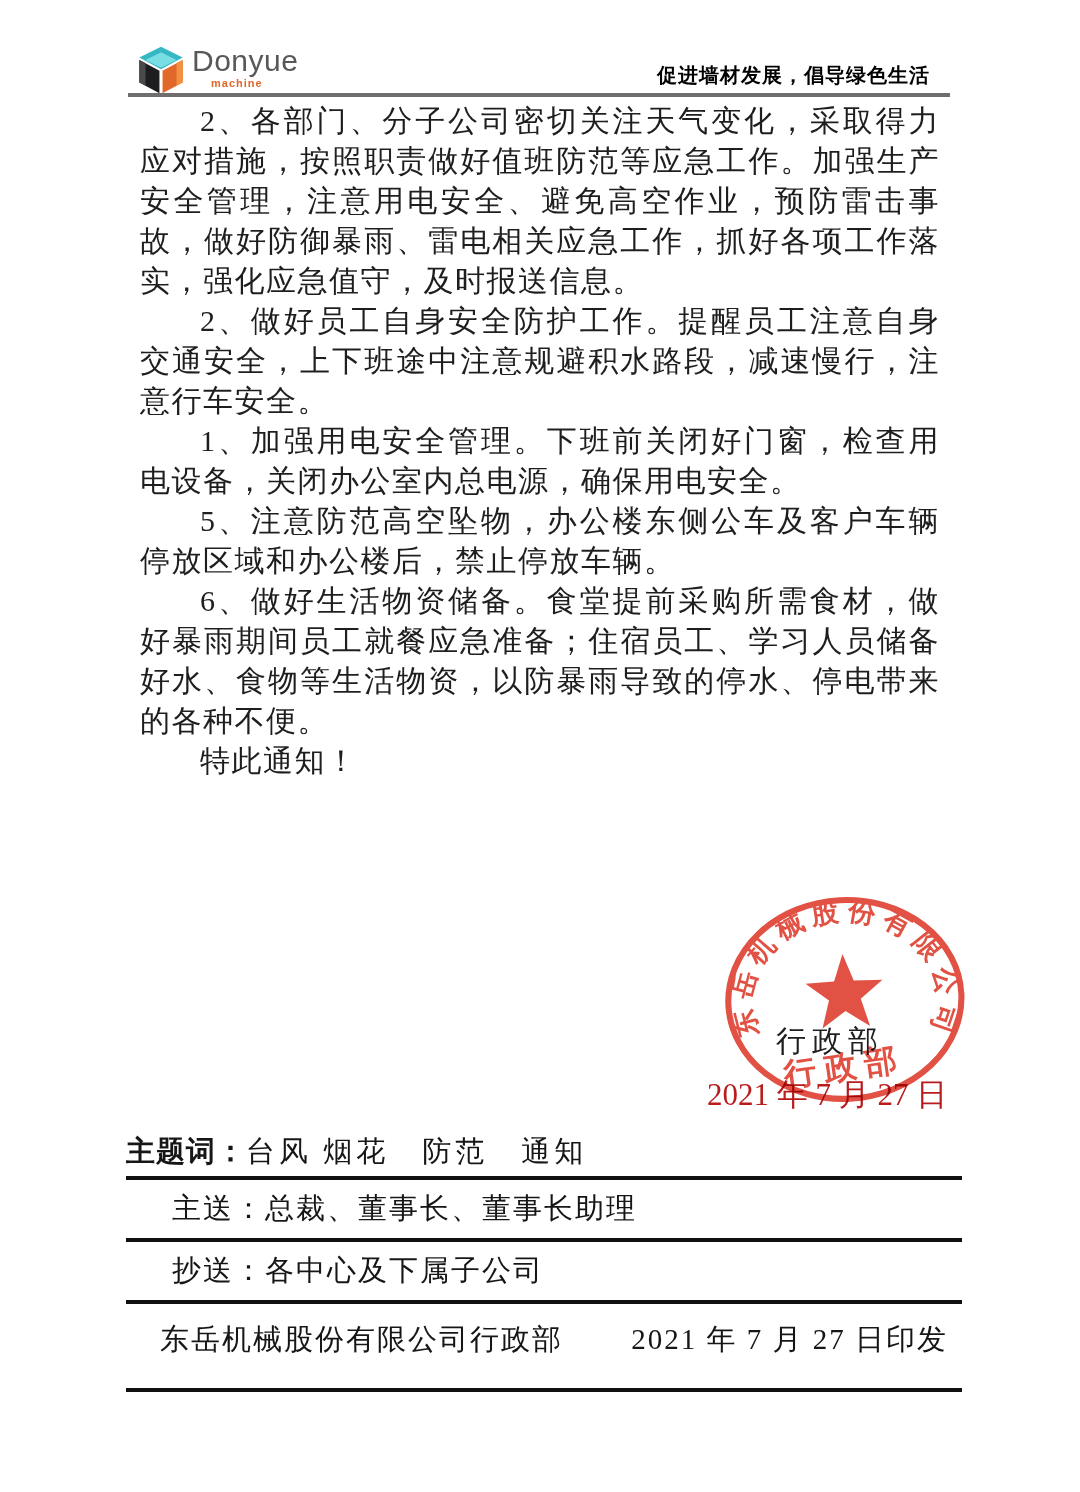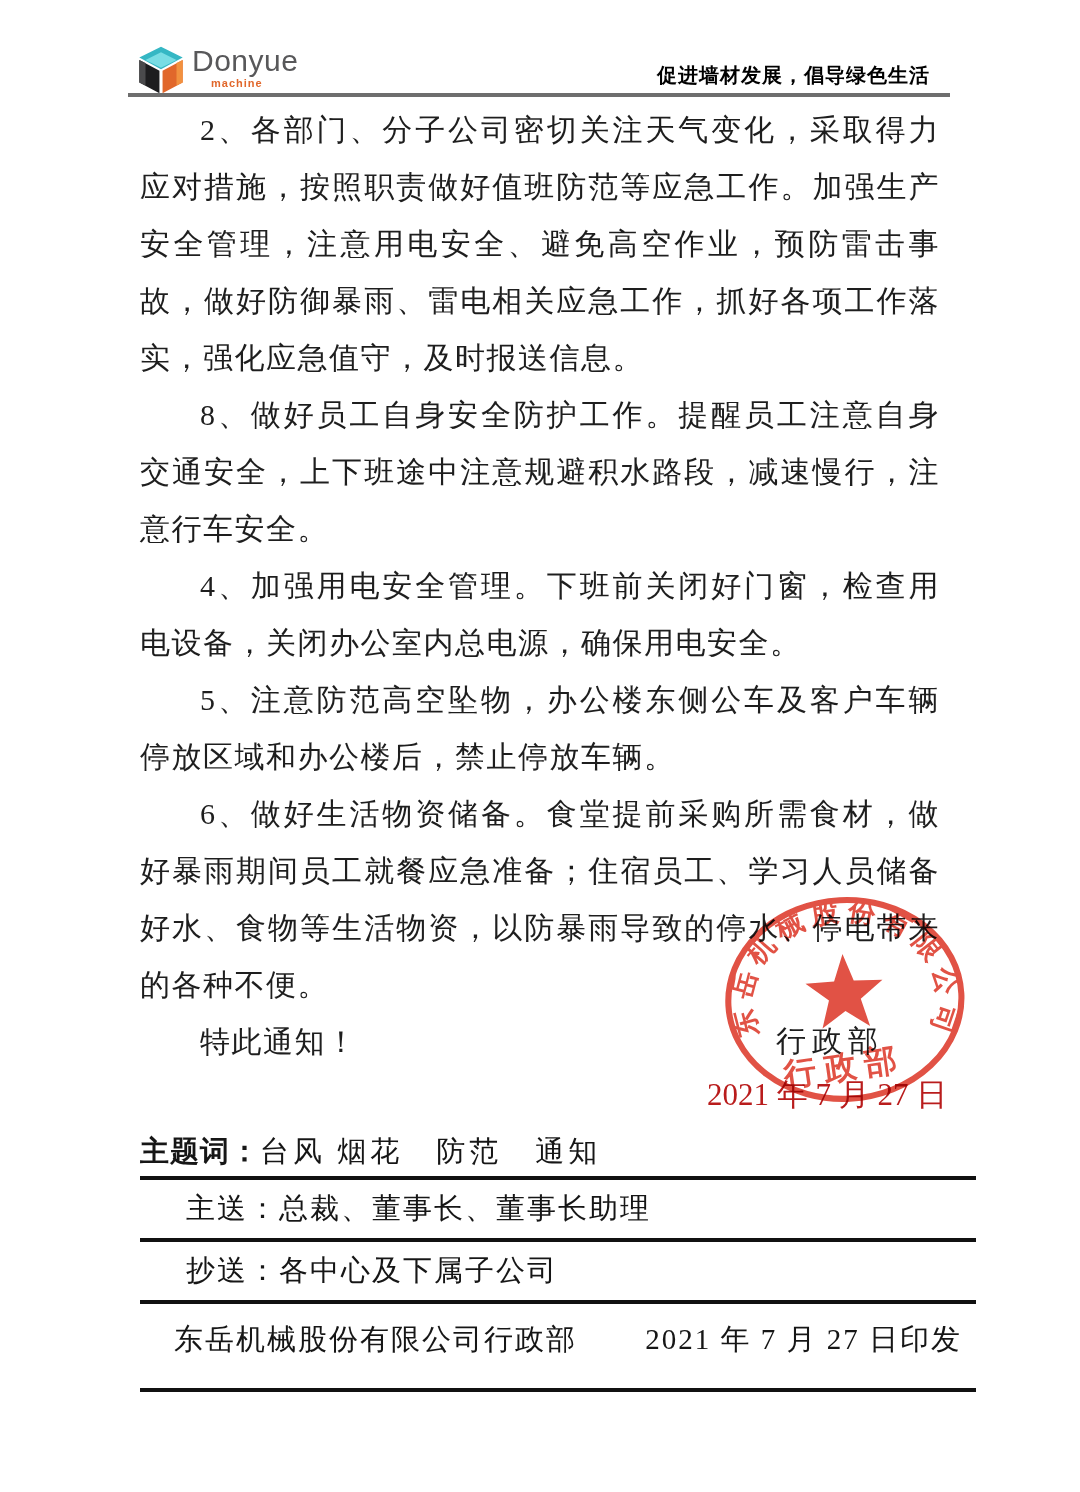--- a/index.html
+++ b/index.html
@@ -29,41 +29,41 @@
     font-family:"Liberation Sans", sans-serif;
     font-weight:bold;font-size:20px;color:#000000;letter-spacing:1px;
   }
   .header-rule{
     position:absolute;left:128px;top:93px;width:822px;height:4px;
     background:#6e6e6e;
   }
   
   .doc-body{
     position:absolute;left:140px;top:101px;width:800px;
-    font-size:30px;line-height:57px;letter-spacing:1.5px;
+    font-size:30px;line-height:40px;letter-spacing:1.5px;
     text-align:justify;
   }
   .doc-body p{margin:0;text-indent:2em;}
   
   .sig-dept{
     position:absolute;left:760px;top:1021px;width:140px;
     font-size:30px;letter-spacing:6px;text-align:center;color:#1e1e1e;
   }
   .sig-date{
     position:absolute;left:702px;top:1074px;width:250px;
     font-size:31px;text-align:center;color:#b91c1c;white-space:nowrap;
   }
   .seal{
     position:absolute;left:718px;top:893px;width:254px;height:218px;
     mix-blend-mode:multiply;opacity:0.88;
     transform:rotate(-3deg);
   }
   
   .footer{
-    position:absolute;left:140px;top:1128px;width:836px;
+    position:absolute;left:126px;top:1128px;width:836px;
     font-size:29px;color:#161616;
   }
   .f-row{display:flex;align-items:center;}
   .subject-row{height:48px;}
   .subject-label{
     font-family:"Liberation Sans", sans-serif;
     font-weight:bold;font-size:29px;letter-spacing:1px;
   }
   .subject-value{letter-spacing:4px;}
   .f-rule{height:4px;background:#111;}
@@ -84,22 +84,22 @@
     <polygon points="58,18 32,32 32,61 58,47" fill="#e1672b"></polygon>
     <polygon points="58,18 50,22 50,51 58,47" fill="#f2913f"></polygon>
   </svg>
   <div class="brand-name">Donyue</div>
   <div class="brand-sub">machine</div>
   <div class="slogan">促进墙材发展，倡导绿色生活</div>
   <div class="header-rule"></div>
 
   <div class="doc-body">
     <p>2、各部门、分子公司密切关注天气变化，采取得力应对措施，按照职责做好值班防范等应急工作。加强生产安全管理，注意用电安全、避免高空作业，预防雷击事故，做好防御暴雨、雷电相关应急工作，抓好各项工作落实，强化应急值守，及时报送信息。</p>
-    <p>8、做好员工自身安全防护工作。提醒员工注意自身交通安全，上下班途中注意规避积水路段，减速慢行，注意行车安全。</p>
-    <p>4、加强用电安全管理。下班前关闭好门窗，检查用电设备，关闭办公室内总电源，确保用电安全。</p>
+    <p>2、做好员工自身安全防护工作。提醒员工注意自身交通安全，上下班途中注意规避积水路段，减速慢行，注意行车安全。</p>
+    <p>1、加强用电安全管理。下班前关闭好门窗，检查用电设备，关闭办公室内总电源，确保用电安全。</p>
     <p>5、注意防范高空坠物，办公楼东侧公车及客户车辆停放区域和办公楼后，禁止停放车辆。</p>
     <p>6、做好生活物资储备。食堂提前采购所需食材，做好暴雨期间员工就餐应急准备；住宿员工、学习人员储备好水、食物等生活物资，以防暴雨导致的停水、停电带来的各种不便。</p>
     <p>特此通知！</p>
   </div>
 
   <div class="sig-dept">行政部</div>
   <div class="sig-date">2021 年 7 月 27 日</div>
 
   <svg class="seal" viewBox="0 0 250 215">
     <ellipse cx="125" cy="105" rx="115" ry="98" fill="none" stroke="#dd3a2b" stroke-width="6"></ellipse>

